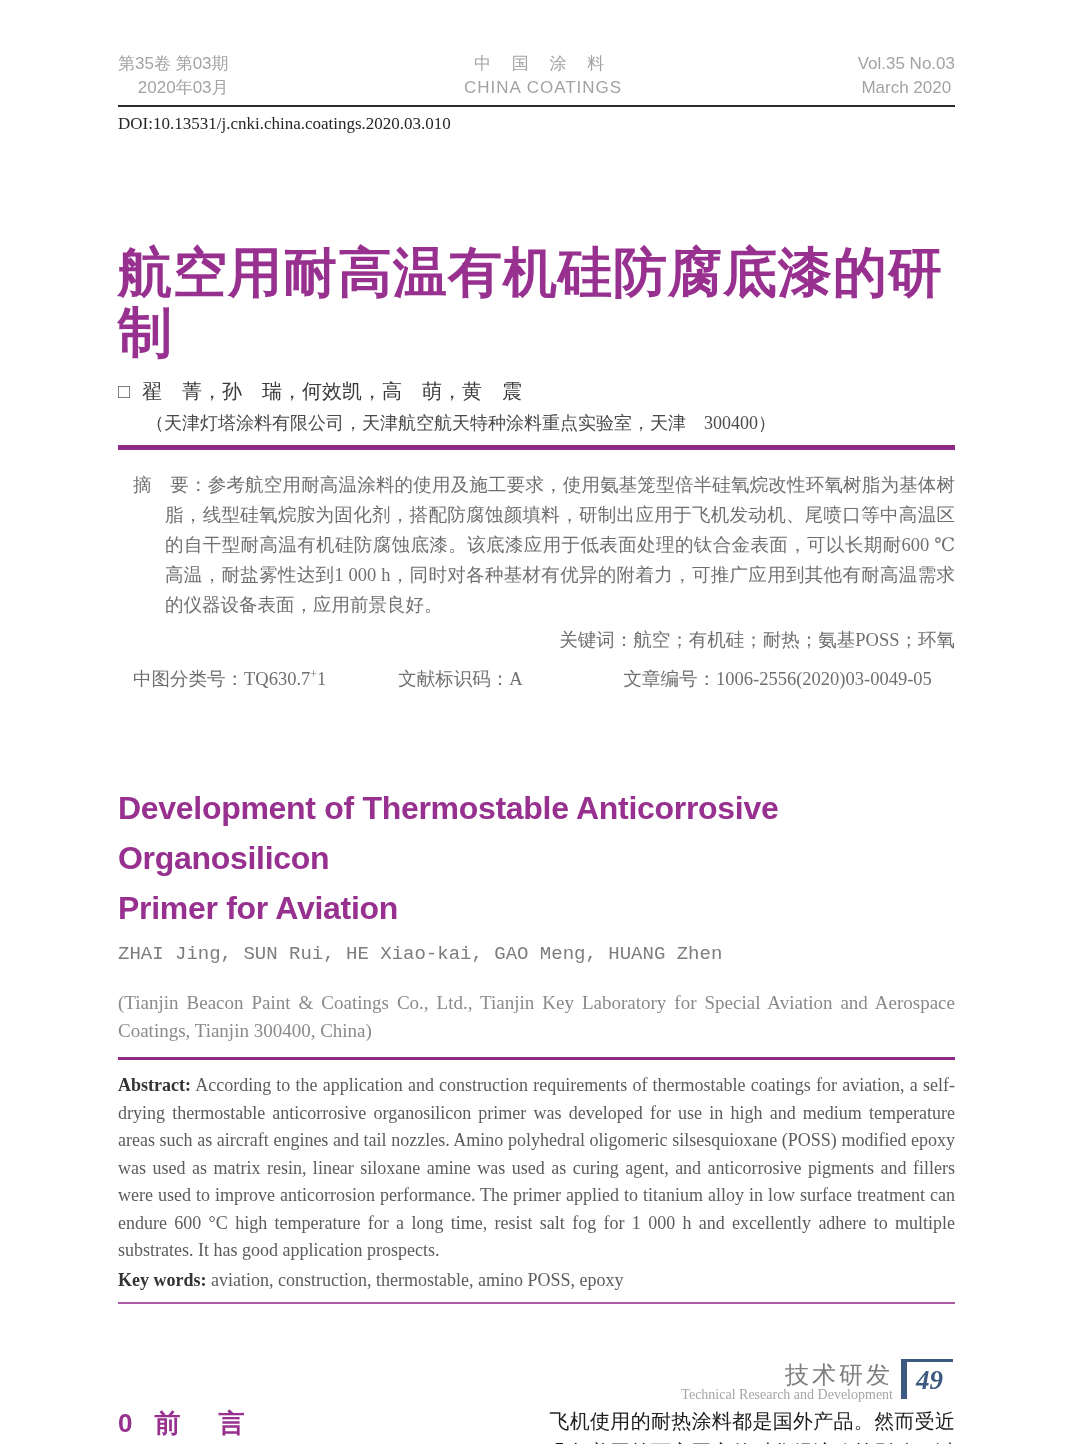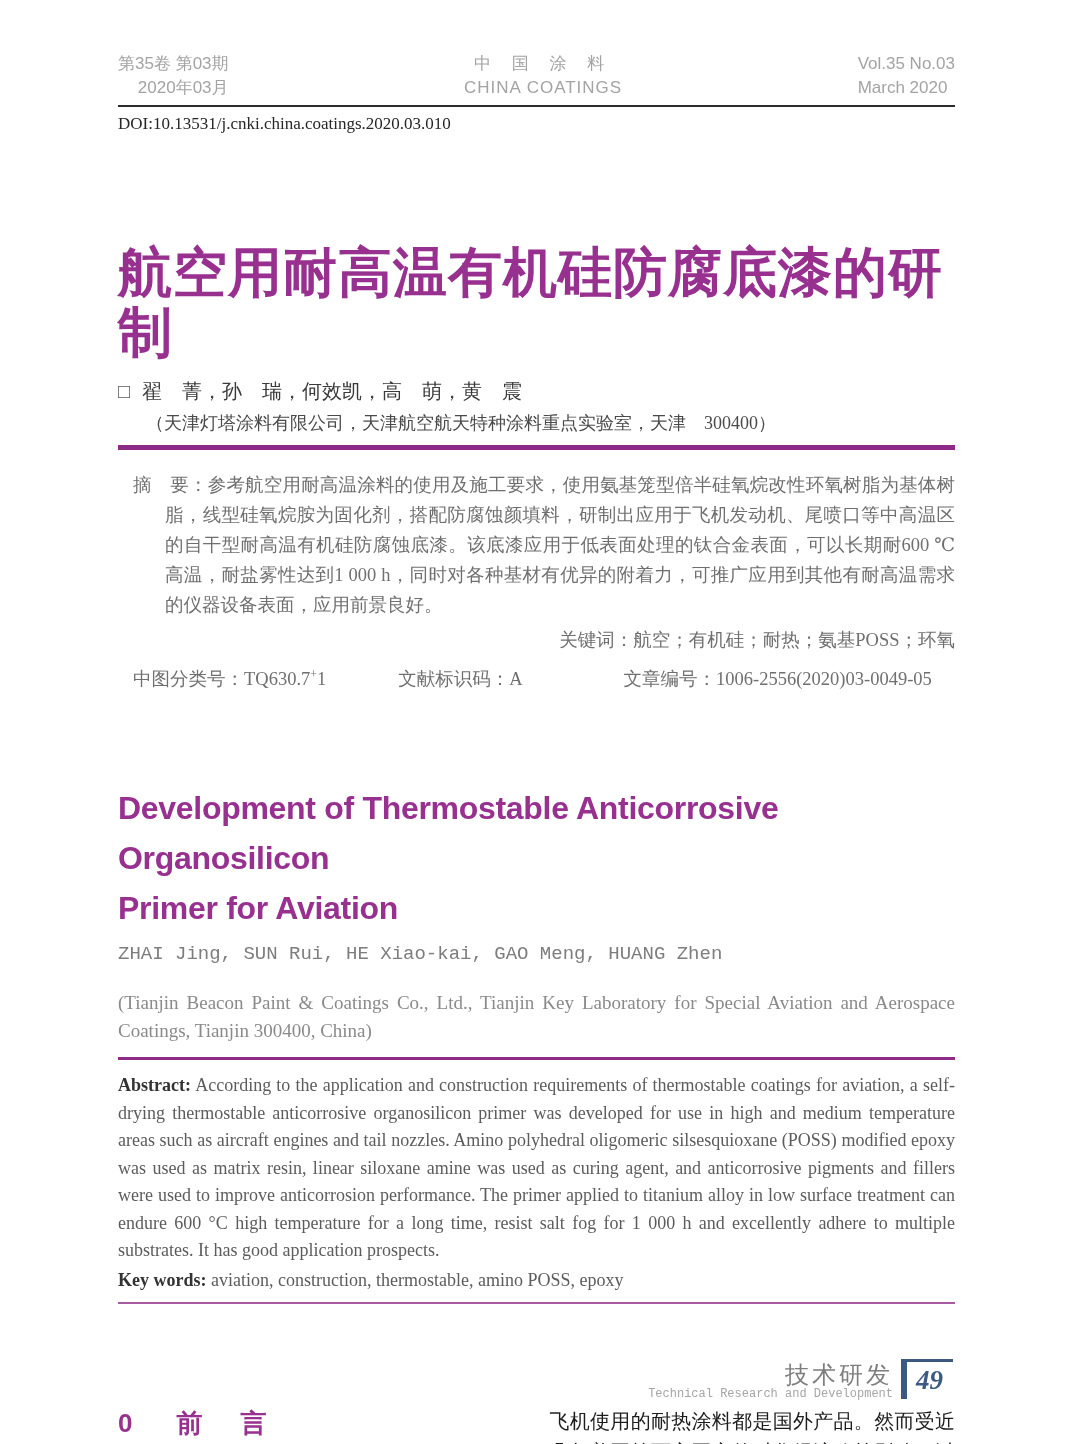--- a/index.html
+++ b/index.html
@@ -17,21 +17,21 @@
 
   
   .jheader {
     display:flex; justify-content:space-between; align-items:flex-start;
     font-family:"Liberation Sans","DejaVu Sans",sans-serif;
     color:#a3a3a3; font-size:17px; line-height:24px;
   }
   .jheader .hcol-left   { text-align:right;  }
   .jheader .hcol-center { text-align:center; letter-spacing:1px; }
   .jheader .hcol-center .cn { letter-spacing:8px; }
-  .jheader .hcol-right  { text-align:left; }
+  .jheader .hcol-right  { text-align:center; }
   .header-rule { margin-top:5px; border-top:2px solid #2b2b2b; }
   .doi-line { margin-top:7px; font-size:17px; color:#262626; }
 
   
   .title-cn {
     margin-top:108px;
     font-family:"Liberation Sans","DejaVu Sans",sans-serif;
     font-weight:bold; font-size:54px; line-height:60px;
     color:#97308f; letter-spacing:1px;
   }
@@ -85,39 +85,39 @@
 
   
   .body-columns { margin-top:102px; display:flex; gap:26px; }
   .body-col { flex:1; }
   .section-heading {
     font-family:"Liberation Sans","DejaVu Sans",sans-serif;
     font-weight:bold; font-size:26px; color:#97308f;
     margin-bottom:14px;
   }
   .section-heading .num { margin-right:22px; }
-  .section-heading .ttl { letter-spacing:6px;margin-left:22px; }
+  .section-heading .ttl { letter-spacing:6px; }
   .body-text {
     font-size:20px; line-height:31.5px; color:#1d1d1d; text-align:justify;
   }
   .indent2 { text-indent:2em; }
 
   
   .page-footer {
     position:absolute; right:119px; bottom:42px;
     display:flex; align-items:flex-start;
   }
   .footer-text { text-align:right; margin-right:8px; padding-top:4px; }
   .footer-cn {
     font-family:Liberation Serif, serif;
     font-size:24px; color:#7e7e7e; letter-spacing:3px; line-height:24px;
   }
   .footer-en {
-    font-family:Liberation Mono, monospace;
-    font-size:12px; color:#a5a5a5; line-height:15px;text-align:center;
+    font-family:Liberation Serif, serif;
+    font-size:14px; color:#a5a5a5; line-height:15px;text-align:center;
   }
   .page-num-box {
     border-left:6px solid #3c5a80; border-top:3px solid #3c5a80;
     width:52px; height:40px; padding:2px 0 0 9px;
   }
   .page-num {
     font-family:"Liberation Serif","DejaVu Serif",serif;
     font-style:italic; font-weight:bold;
     font-size:27px; color:#3c5a80; line-height:32px;
   }

